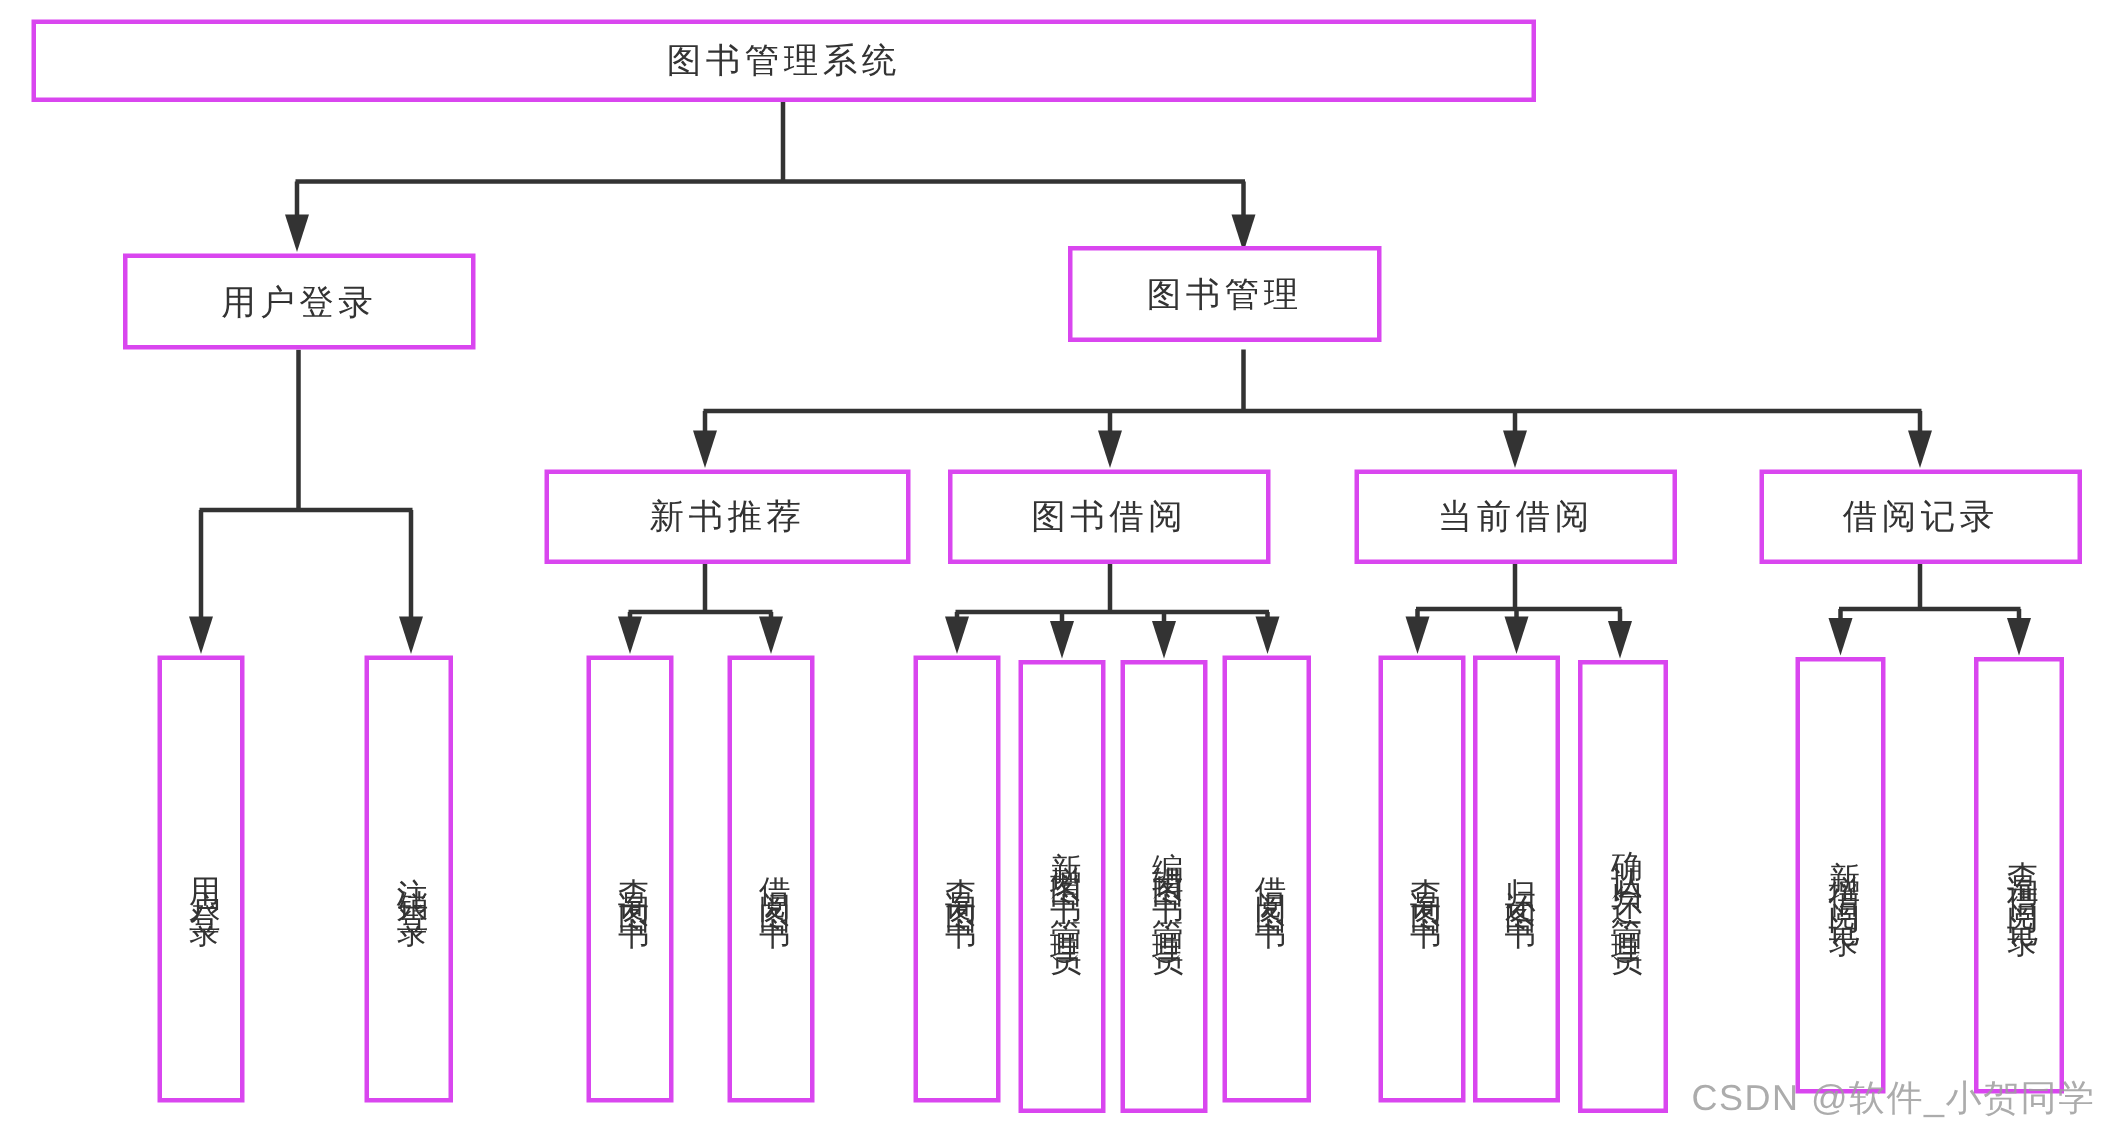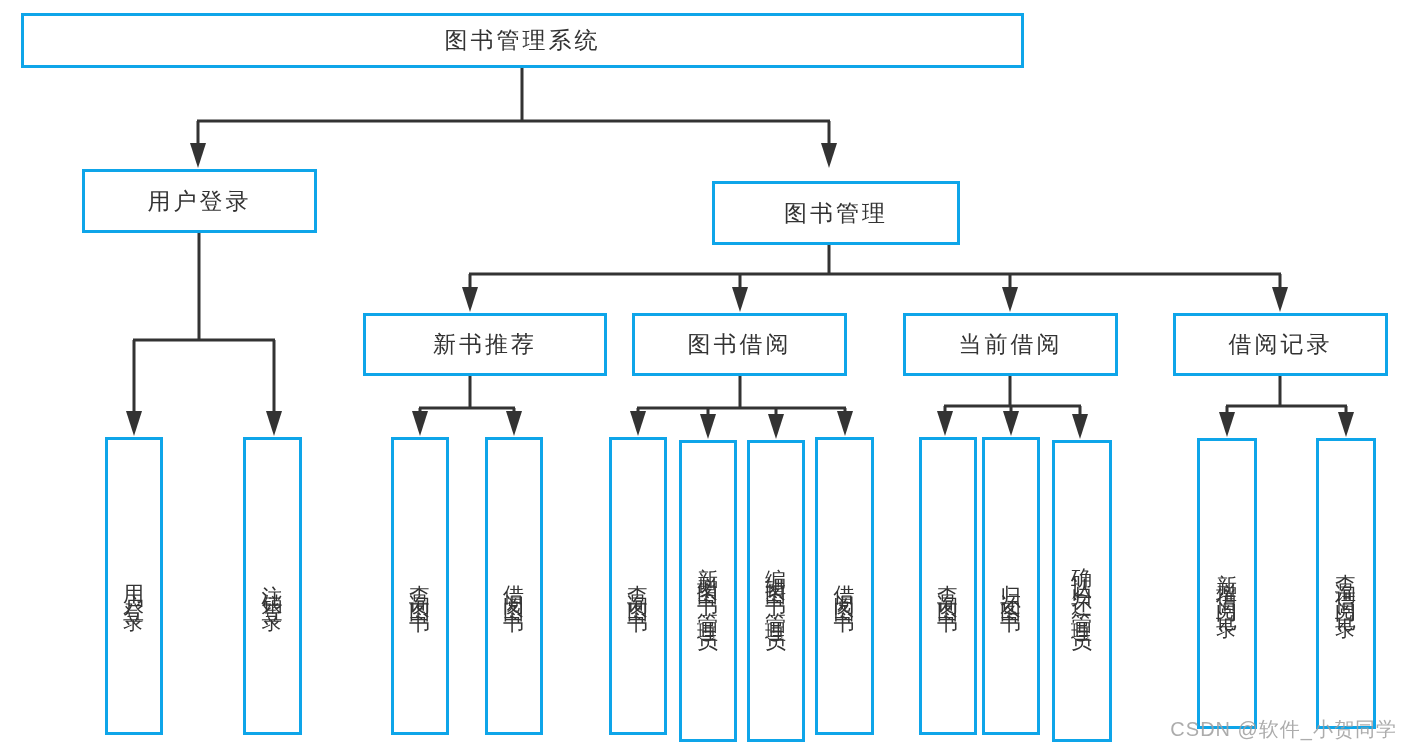--- a/index.html
+++ b/index.html
@@ -4,34 +4,34 @@
 <style>
   html,body { margin:0; padding:0; background:#ffffff; }
   .stage {
     position:relative; width:1405px; height:747px;
     background:#ffffff; overflow:hidden;
     font-family:"Liberation Sans","DejaVu Sans",sans-serif;
     color:#333333;
   }
   .node {
     position:absolute; box-sizing:border-box;
-    border:3px solid #0ea5e9; background:#ffffff;
-    display:flex; align-items:center; justify-content:center;
+    border:3px solid #d946ef; background:#ffffff;
+    display:flex; align-items:center; justify-content:center;font-family:Liberation Mono, monospace;
   }
   .node.h .label {
     font-size:23px; letter-spacing:3px; white-space:nowrap; color:#333333;
   }
   .node.v .label {
     writing-mode:vertical-rl; text-orientation:mixed;
     font-size:21px; letter-spacing:9px; line-height:1; color:#333333;
   }
   svg.wires { position:absolute; left:0; top:0; pointer-events:none; }
   .watermark {
     position:absolute; top:716px; right:8px;
-    font-size:20px; letter-spacing:1px;
+    font-size:24px; letter-spacing:1px;
     color:rgba(158,158,158,0.85); white-space:nowrap; z-index:5;
   }
 </style>
 </head>
 <body>
 
 <div class="stage">
 
   <svg class="wires" width="1405" height="747" viewBox="0 0 1405 747">
     <path fill="none" stroke="#333333" stroke-width="3" d="
@@ -65,21 +65,21 @@
     </g>
   </svg>
 
   <div class="node h" style="left:21px;top:13px;width:1003px;height:55px">
     <span class="label">图书管理系统</span>
   </div>
 
   <div class="node h" style="left:82px;top:169px;width:235px;height:64px">
     <span class="label">用户登录</span>
   </div>
-  <div class="node h" style="left:712px;top:181px;width:248px;height:64px">
+  <div class="node h" style="left:712px;top:164px;width:209px;height:64px">
     <span class="label">图书管理</span>
   </div>
 
   <div class="node h" style="left:363px;top:313px;width:244px;height:63px">
     <span class="label">新书推荐</span>
   </div>
   <div class="node h" style="left:632px;top:313px;width:215px;height:63px">
     <span class="label">图书借阅</span>
   </div>
   <div class="node h" style="left:903px;top:313px;width:215px;height:63px">

